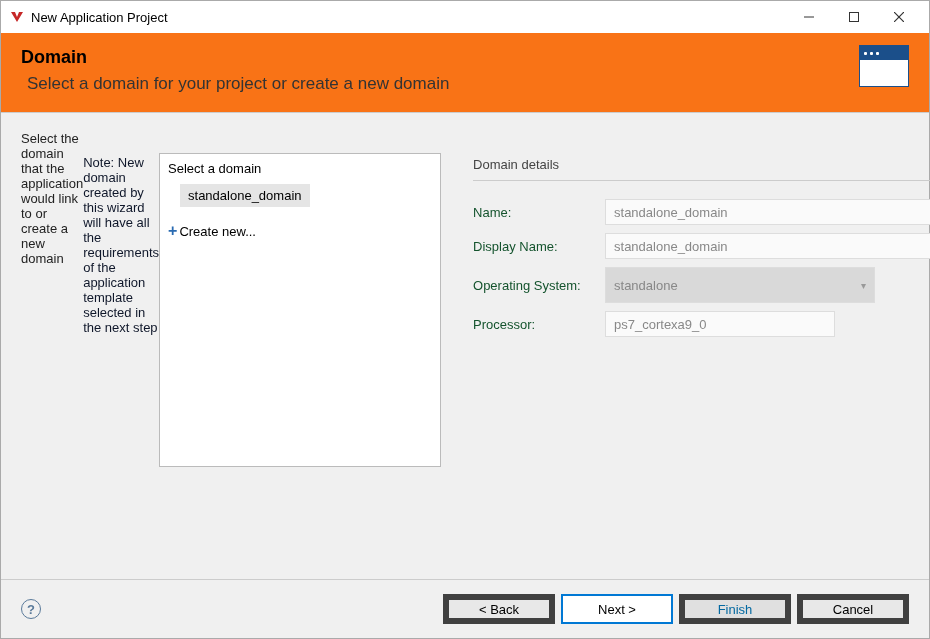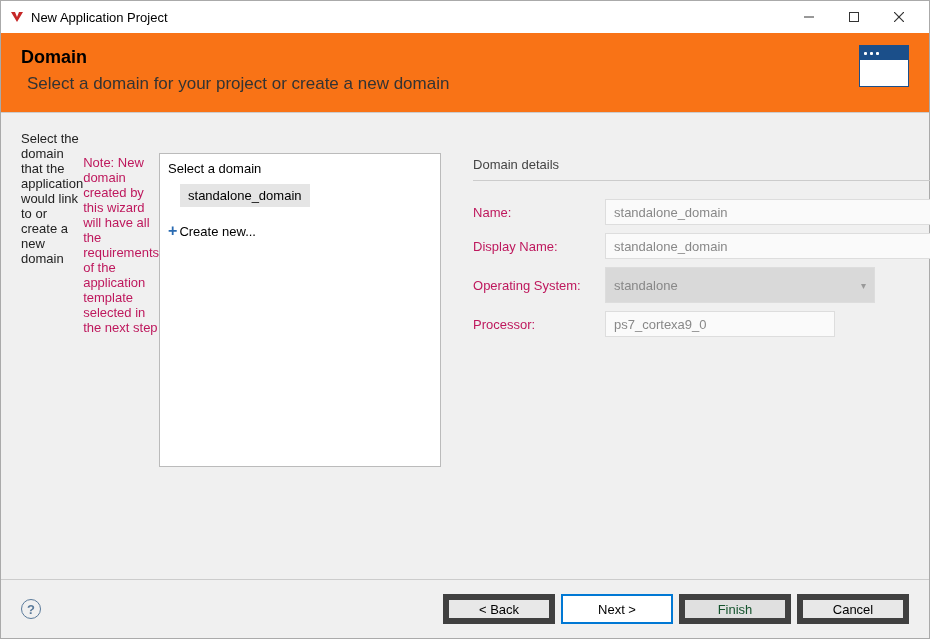--- a/index.html
+++ b/index.html
@@ -11,41 +11,41 @@
     .titlebar-controls { display: flex; gap: 0; }
     .tbc { width: 45px; height: 28px; display: flex; align-items: center; justify-content: center; cursor: pointer; }
     .header { padding: 14px 20px 18px 20px; background: #f97316; border-bottom: 1px solid #ccc; position: relative; }
     .header-title { font-size: 18px; font-weight: 600; }
     .header-sub { font-size: 17px; margin-top: 6px; color: #333; margin-left: 6px;}
     .header-icon { position: absolute; top: 12px; right: 20px; width: 50px; height: 42px; border: 1px solid #1b4f8a; background: #fff; }
     .header-icon-top { height: 14px; background: #1b4f8a; display: flex; align-items: center; padding-left: 4px; gap: 3px; }
     .header-icon-dot { width: 3px; height: 3px; background: #fff; border-radius: 1px; }
     .body { flex: 1; background: #f0f0f0; padding: 18px 20px 10px 20px; display: flex; flex-direction: row; }
     .instruction { font-size: 13px; color: #222; }
-    .note { font-size: 13px; color: #be185d; margin-top: 24px; }
+    .note { font-size: 13px; color: #0f172a; margin-top: 24px; }
     .content { display: flex; gap: 32px; margin-top: 22px; flex: 1; }
     .left-panel { width: 282px; height: 314px; background: #fff; border: 1px solid #bbb; padding: 5px 8px; }
     .panel-label { font-size: 13px; padding: 2px 0 8px 0; }
     .domain-item { background: #e5e5e5; padding: 4px 8px; margin-left: 12px; display: inline-block; cursor: pointer; }
     .create-new { display: flex; align-items: center; margin-top: 14px; cursor: pointer; padding: 2px 0; }
     .plus-icon { color: #2a6bb2; font-size: 16px; font-weight: bold; margin-right: 2px; line-height: 1; }
     .right-panel { flex: 1; padding-top: 4px; }
     .details-title { font-size: 13px; color: #444; padding-bottom: 8px; border-bottom: 1px solid #ccc; margin-bottom: 18px; }
     .form-row { display: flex; align-items: center; margin-bottom: 8px; }
-    .form-label { width: 132px; color: #be185d; font-size: 13px; }
+    .form-label { width: 132px; color: #14532d; font-size: 13px; }
     .form-input { flex: 0 0 420px; height: 26px; border: 1px solid #ddd; padding: 0 8px; font-size: 13px; color: #888; background: #fafafa; }
     .form-select { flex: 0 0 270px; height: 36px; border: 1px solid #ddd; padding: 0 8px; font-size: 13px; color: #888; background: #d9d9d9; display: flex; align-items: center; justify-content: space-between; }
     .form-input.short { flex: 0 0 230px; }
     .chev { font-size: 10px; color: #999; }
     .footer { border-top: 1px solid #ccc; padding: 14px 20px; display: flex; align-items: center; background: #f0f0f0; }
     .help-icon { width: 20px; height: 20px; border: 1.5px solid #5a7a9a; border-radius: 50%; display: flex; align-items: center; justify-content: center; color: #5a7a9a; font-size: 13px; font-weight: bold; cursor: pointer; }
     .footer-buttons { margin-left: auto; display: flex; gap: 6px; }
     .btn { width: 112px; height: 30px; border: 6px solid #404040; background: #e8e8e8; font-size: 13px; cursor: pointer; display: flex; align-items: center; justify-content: center; }
     .btn.primary { border: 2px solid #0078d4; background: #fff; }
-    .btn.disabled { color: #14532d; background: #e0e0e0; cursor: default; }
+    .btn.disabled { color: #0369a1; background: #e0e0e0; cursor: default; }
   </style>
 </head>
 <body>
 
 <div class="window">
   <div class="titlebar">
     <div class="titlebar-icon">
       <svg width="16" height="16" viewBox="0 0 16 16">
           <path d="M2 3 L8 13 L14 3 L10 3 L8 8 L6 3 Z" fill="#c62828"></path>
         </svg>

